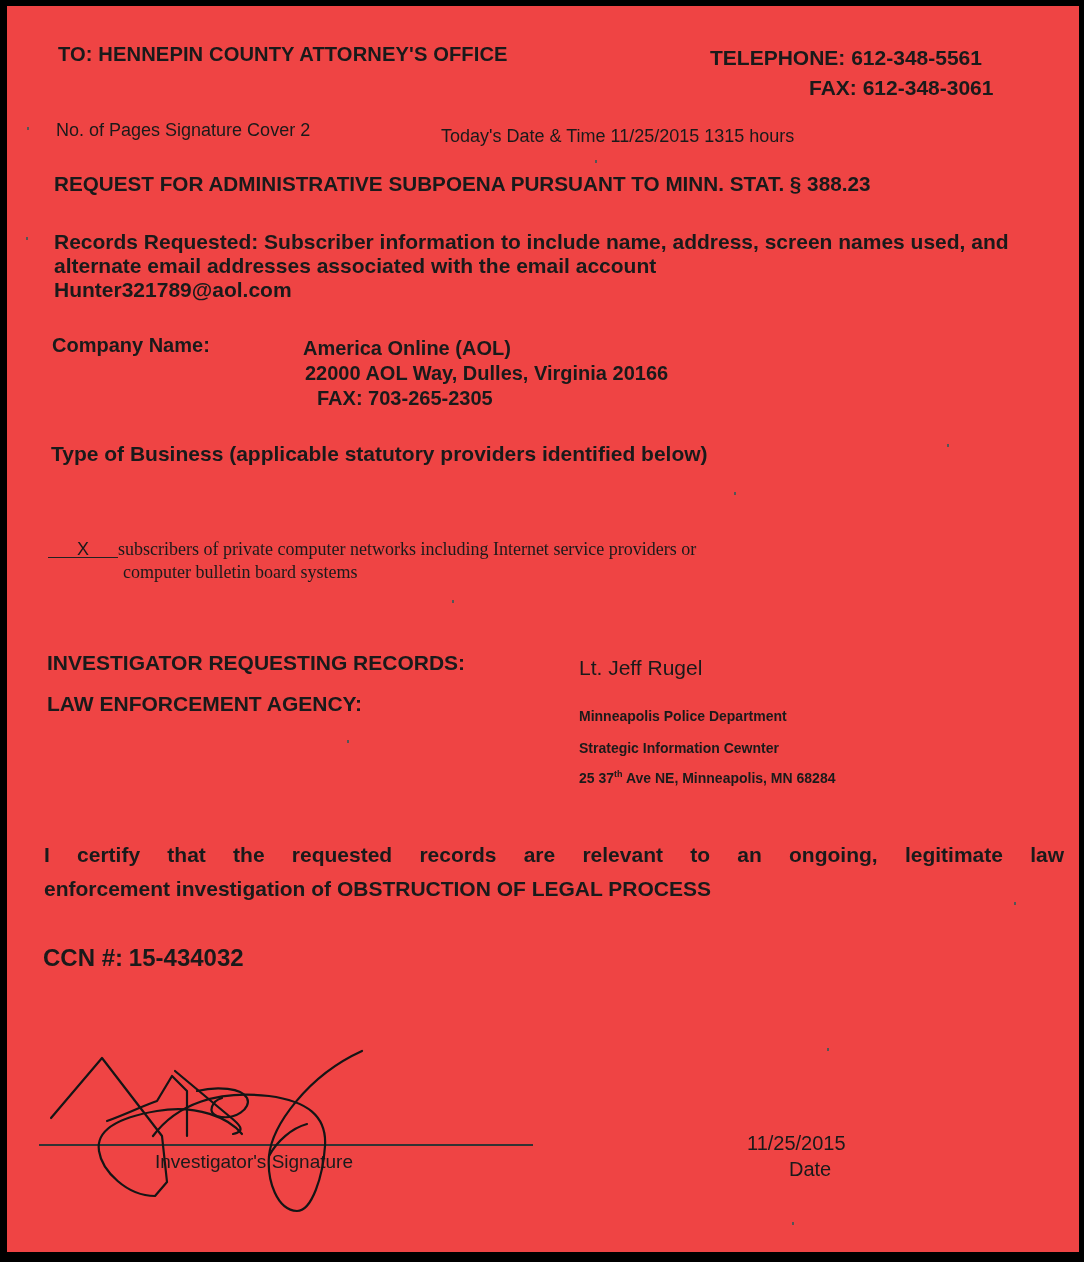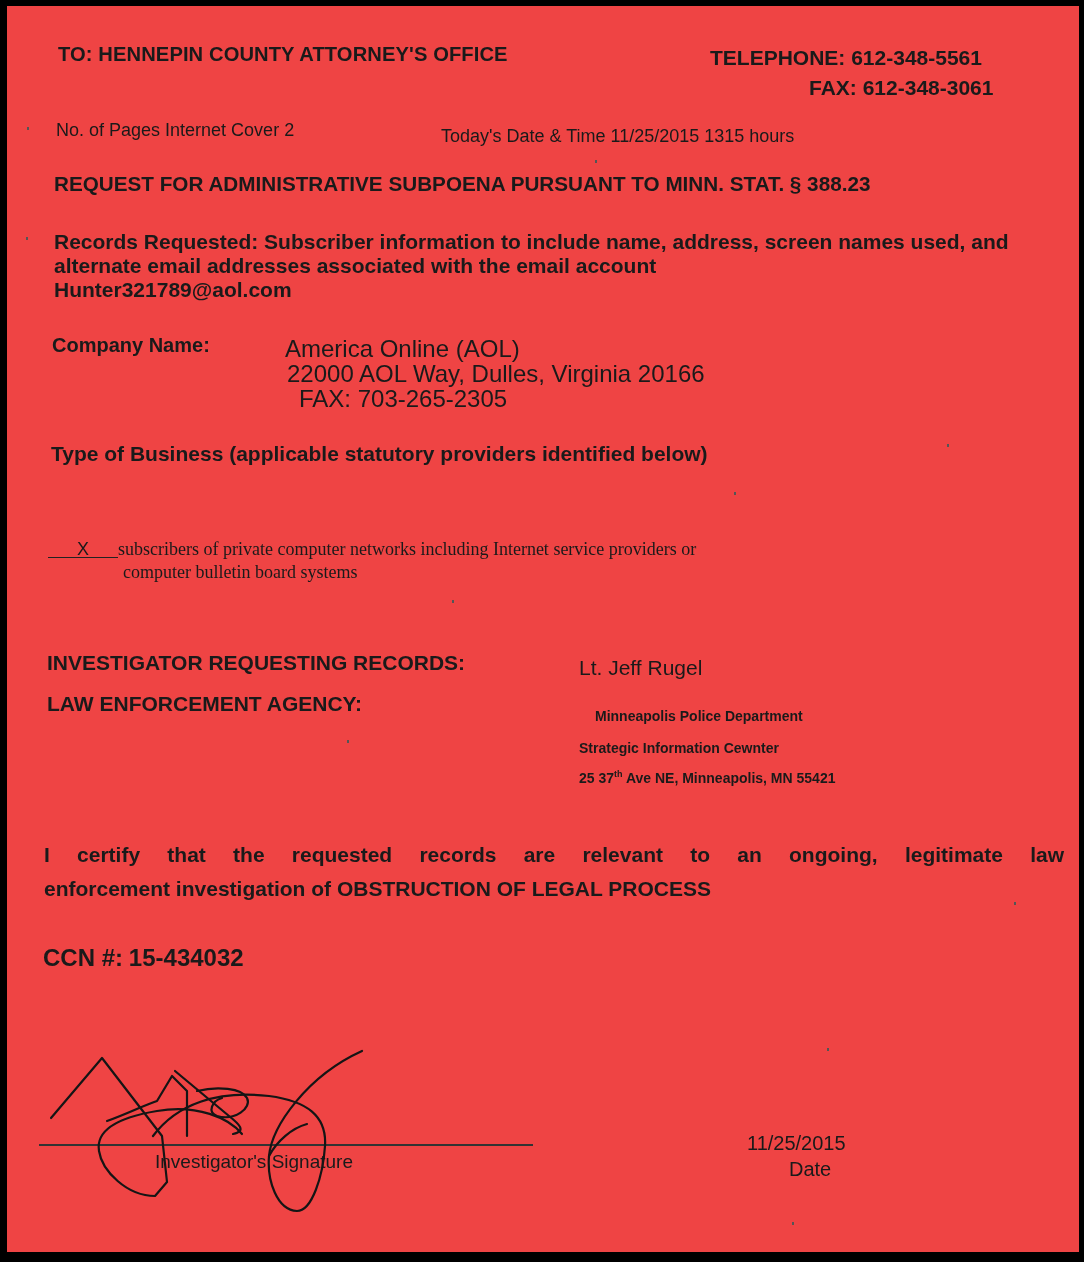--- a/index.html
+++ b/index.html
@@ -23,21 +23,21 @@
   .tel-line { left: 703px; top: 40px; font-size: 21px; font-weight: bold; }
   .fax-line { left: 802px; top: 70px; font-size: 21px; font-weight: bold; }
   .pages-line { left: 49px; top: 114px; font-size: 18px; }
   .date-line { left: 434px; top: 120px; font-size: 18px; }
 
   .request-title { left: 47px; top: 166px; font-size: 21px; font-weight: bold; transform: scaleX(0.985); transform-origin: left top; }
 
   .records { left: 47px; top: 224px; width: 960px; font-size: 21px; font-weight: bold; line-height: 24px; white-space: normal; }
 
   .company-label { left: 45px; top: 328px; font-size: 20px; font-weight: bold; }
-  .company-lines { left: 278px; top: 330px; font-size: 24px; font-weight: normal; line-height: 25px; }
+  .company-lines { left: 296px; top: 330px; font-size: 20px; font-weight: bold; line-height: 25px; }
 
   .business-type { left: 44px; top: 436px; font-size: 21px; font-weight: bold; }
 
   .check-line { left: 41px; top: 532px; font-family: "Liberation Serif", "DejaVu Serif", serif; font-size: 18px; line-height: 22px; }
   .check-mark { display: inline-block; width: 70px; border-bottom: 1.5px solid #222; text-align: center; font-family: "Liberation Sans", sans-serif; font-size: 18px; line-height: 16px; }
   .check-desc-2 { left: 116px; top: 556px; font-family: "Liberation Serif", "DejaVu Serif", serif; font-size: 18px; text-align: center; }
 
   .inv-label { left: 40px; top: 645px; font-size: 21px; font-weight: bold; }
   .inv-value { left: 572px; top: 650px; font-size: 21px; }
   .agency-label { left: 40px; top: 686px; font-size: 21px; font-weight: bold; }
@@ -68,21 +68,21 @@
   <div class="abs to-line">TO:  HENNEPIN COUNTY ATTORNEY'S OFFICE</div>
   <div class="abs tel-line">
     <span>TELEPHONE:</span>
     <span>612-348-5561</span>
   </div>
   <div class="abs fax-line">
     <span>FAX:</span>
     <span>612-348-3061</span>
   </div>
   <div class="abs pages-line">
-    <span>No. of Pages Internet Cover</span>
+    <span>No. of Pages Signature Cover</span>
     <span>2</span>
   </div>
   <div class="abs date-line">
     <span>Today's Date &amp; Time</span>
     <span>11/25/2015 1315 hours</span>
   </div>
 
   <div class="abs request-title">REQUEST FOR ADMINISTRATIVE SUBPOENA PURSUANT TO MINN. STAT. § 388.23</div>
 
   <div class="abs records">
@@ -101,24 +101,24 @@
   <div class="abs business-type">Type of Business (applicable statutory providers identified below)</div>
   <div class="abs check-line">
     <span class="check-mark">X</span><span>subscribers of private computer networks including Internet service providers or</span>
   </div>
   <div class="abs check-desc-2">computer bulletin board systems</div>
 
   <div class="abs inv-label">INVESTIGATOR REQUESTING RECORDS:</div>
   <div class="abs inv-value">Lt. Jeff Rugel</div>
   <div class="abs agency-label">LAW ENFORCEMENT AGENCY:</div>
   <div class="abs agency-lines">
-    <div style="margin-bottom:6px;margin-left:16px;">Minneapolis Police Department</div>
+    <div style="margin-bottom:6px;">Minneapolis Police Department</div>
     <div>Strategic Information Cewnter</div>
     <div>
-      <span>25 37</span><sup>th</sup><span> Ave NE, Minneapolis, MN 55421</span>
+      <span>25 37</span><sup>th</sup><span> Ave NE, Minneapolis, MN 68284</span>
     </div>
   </div>
 
   <div class="abs certify">
     <span class="certify-l1">I certify that the requested records are relevant to an ongoing, legitimate law</span>
     <span>enforcement investigation of </span><span>OBSTRUCTION OF LEGAL PROCESS</span>
   </div>
 
   <div class="abs ccn">
     <span class="lbl">CCN #:</span>

